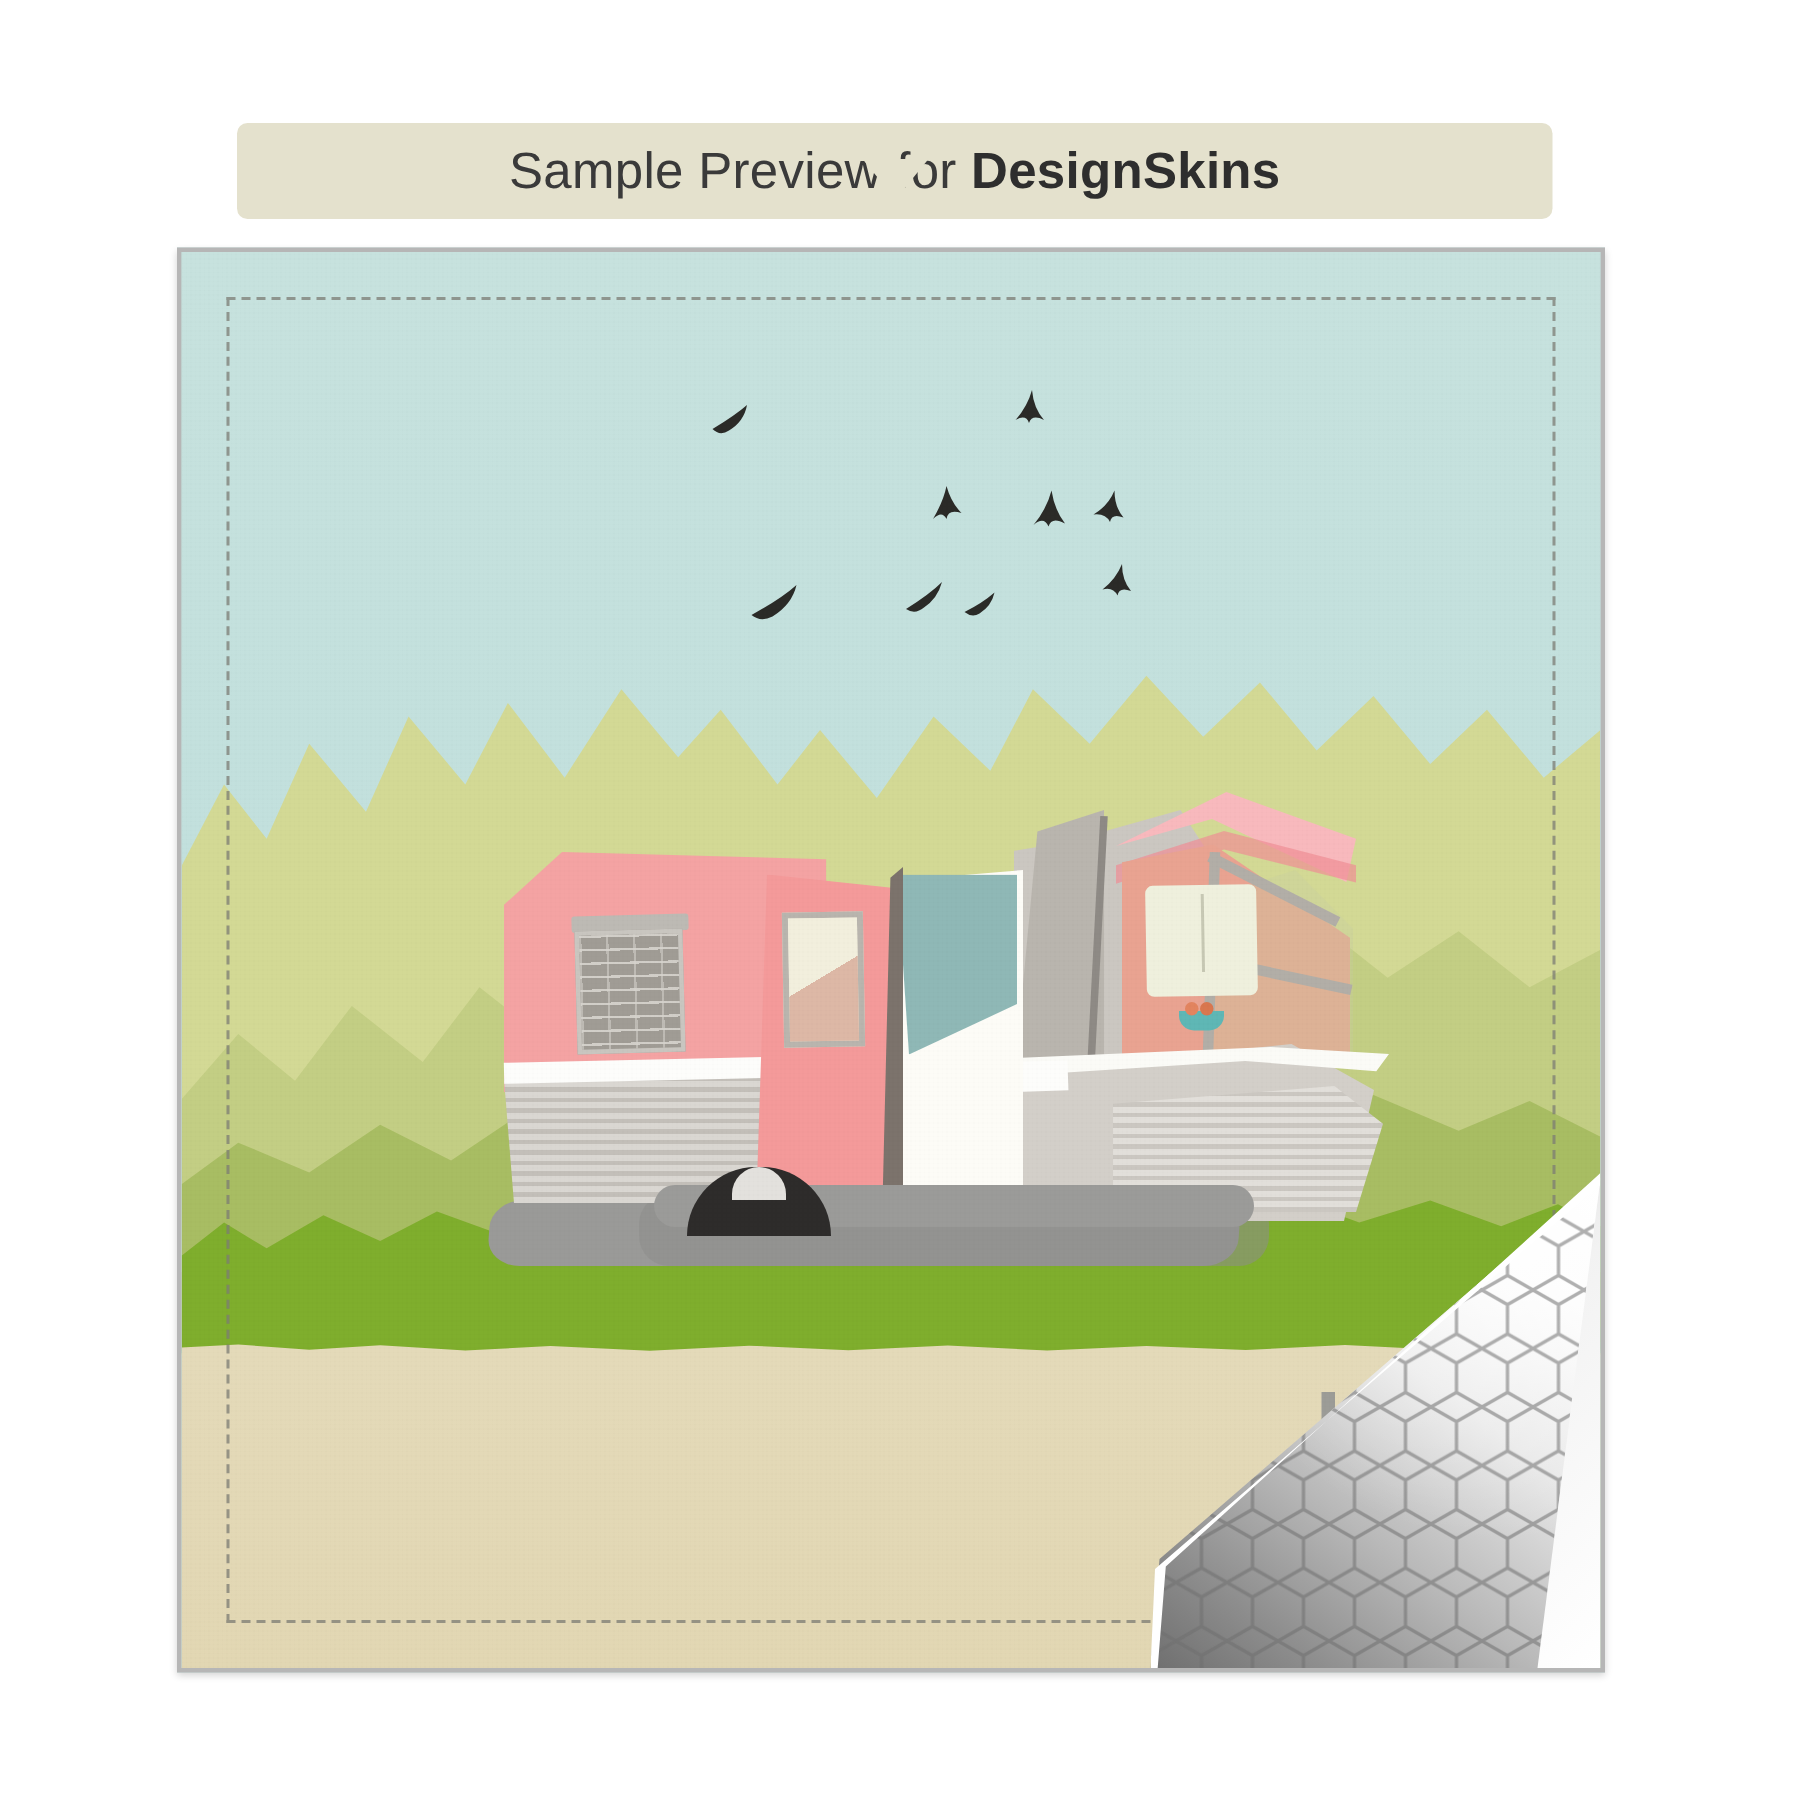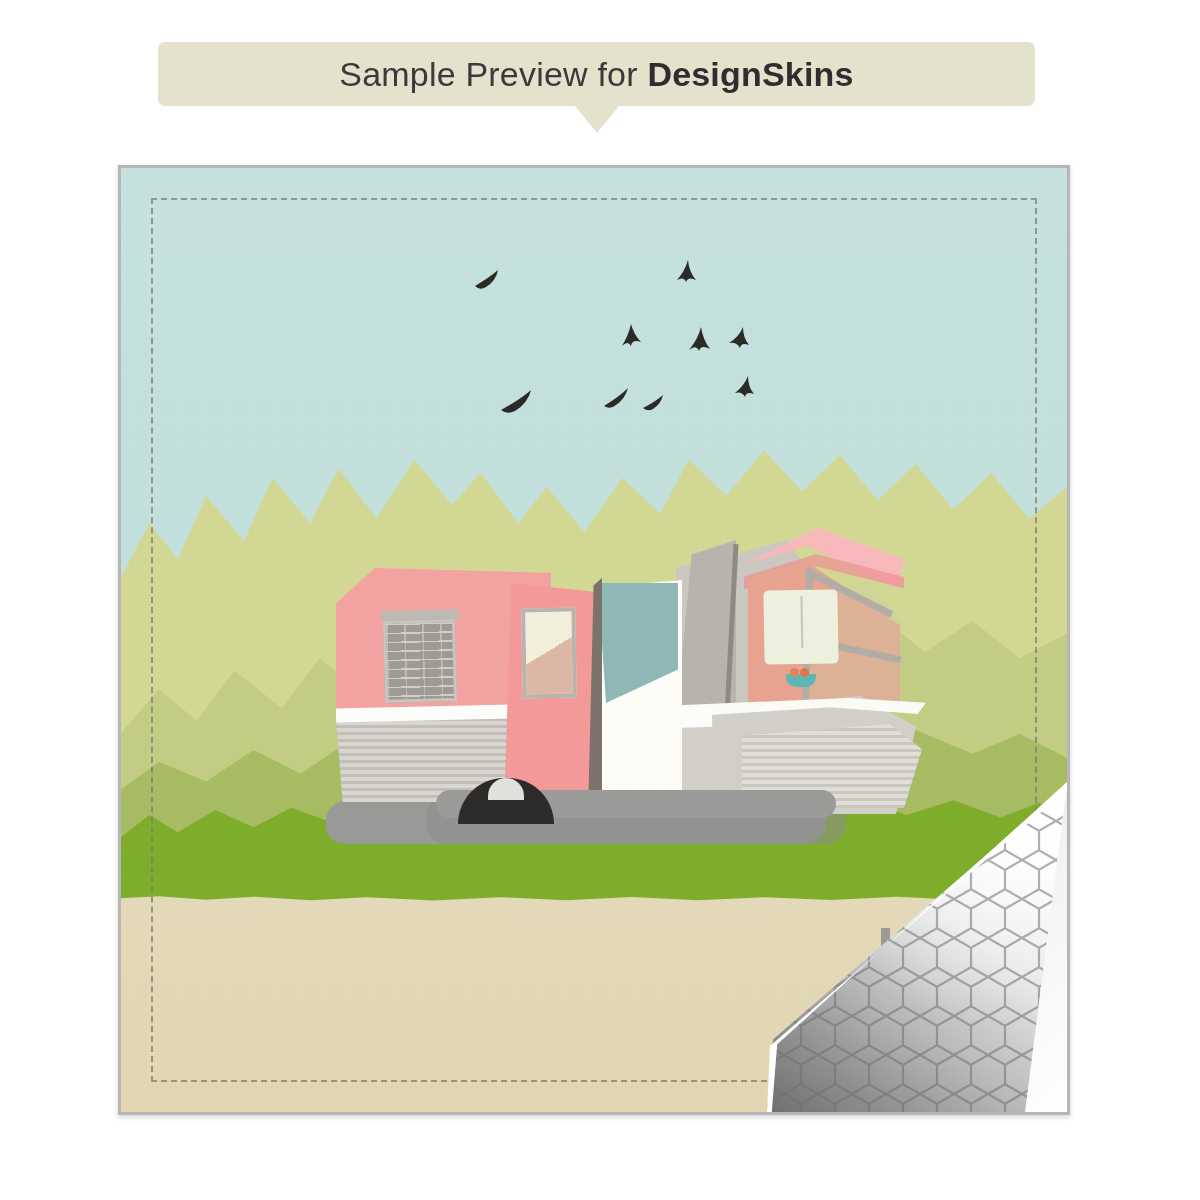--- a/index.html
+++ b/index.html
@@ -14,20 +14,21 @@
   
   #banner-wrap{
     position:absolute;left:158px;top:42px;width:877px;height:64px;
   }
   #banner{
     width:100%;height:100%;
     background:#e4e1cd;
     border-radius:7px;
     display:flex;align-items:center;justify-content:center;
     box-sizing:border-box;
+    margin-top:40px;
   }
   #banner-text{
     font-size:34px;
     color:#3a3a3a;
     letter-spacing:.2px;
     white-space:nowrap;
   }
   #banner-text .bold{font-weight:bold;color:#2e2e2e;}
   #banner-tail{
     position:absolute;left:50%;top:64px;transform:translateX(-50%);

